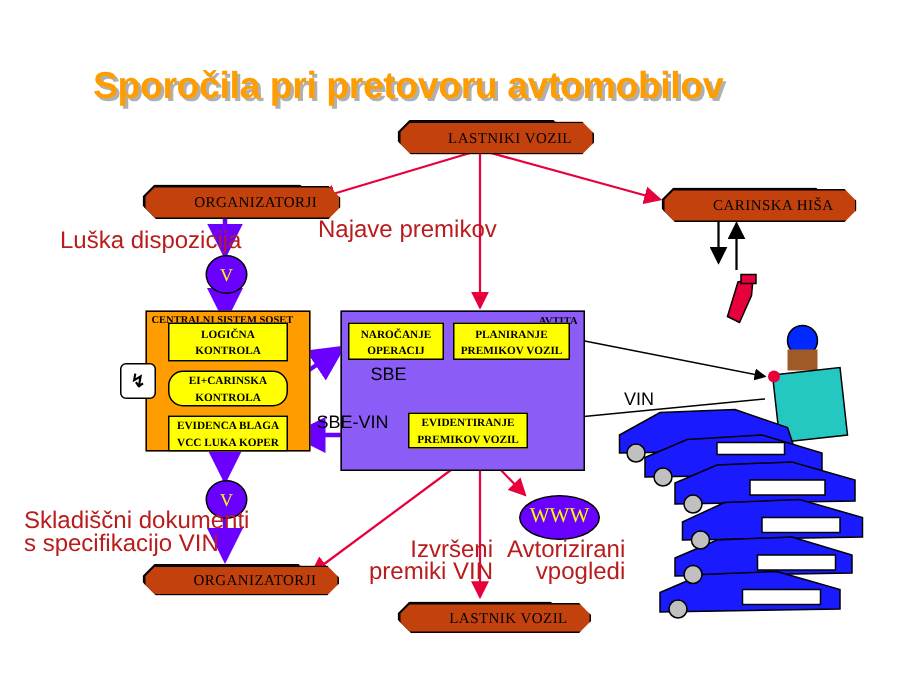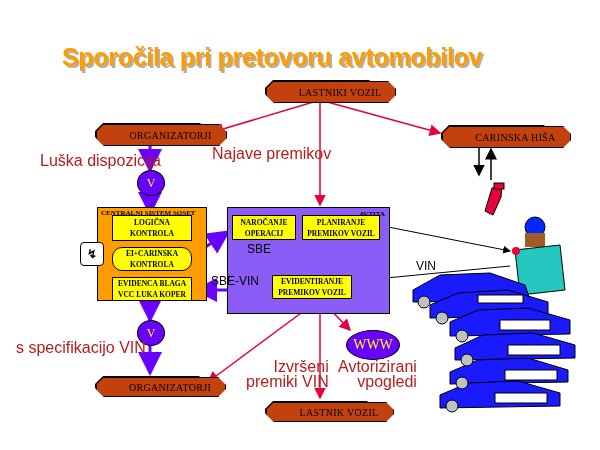--- a/index.html
+++ b/index.html
@@ -182,20 +182,21 @@
 <div class="ybox" style="left:272px;top:275px;width:78px;height:22px;">
   <span>EVIDENTIRANJE</span>
     <span>PREMIKOV VOZIL</span>
 </div>
 
 <div class="label" style="left:40px;top:153px;">Luška dispozicija</div>
 <div class="label center" style="left:212px;top:146px;">
   <div>Najave premikov</div>
 </div>
 <div class="label" style="left:16px;top:340px;">
+  <div>Skladiščni dokumenti</div>
   <div>s specifikacijo VIN</div>
 </div>
 <div class="label center" style="left:246px;top:359px;">
   <div>Izvršeni</div>
   <div>premiki VIN</div>
 </div>
 <div class="label center" style="left:338px;top:359px;">
   <div>Avtorizirani</div>
   <div>vpogledi</div>
 </div>

